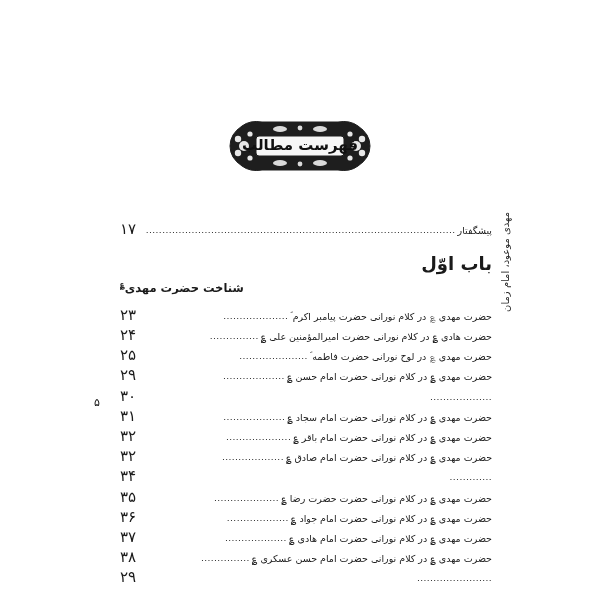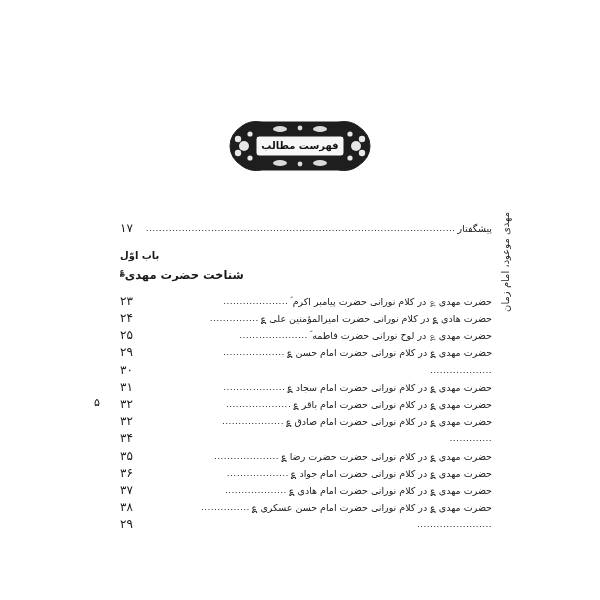--- a/index.html
+++ b/index.html
@@ -37,21 +37,21 @@
     width: 160px;
     height: 56px;
     display: flex;
     align-items: center;
     justify-content: center;
   }
   .ornament-title {
     position: relative;
     z-index: 3;
     font-family: "DejaVu Sans", sans-serif;
-    font-size: 10px;
+    font-size: 15px;
     font-weight: bold;
     color: #111;
     letter-spacing: 1px;
     transform: translateY(-1px);
   }
 
   
   .spine {
     position: absolute;
     top: 212px;
@@ -109,30 +109,30 @@
     overflow: hidden;
     white-space: nowrap;
     font-size: 9px;
     letter-spacing: 0.4px;
     color: #222;
     transform: translateY(-1px);
   }
   .toc-page {
     flex: 0 0 auto;
     padding-right: 2px;
-    font-size: 12px;
+    font-size: 15px;
   }
 
   .preface-line {
     margin-bottom: 16px;
   }
 
   .section-heading {
-    text-align: left;
-    font-size: 10px;
+    text-align: right;
+    font-size: 18px;
     font-weight: bold;
     margin: 8px 0 6px 0;
     letter-spacing: 0.5px;
   }
   .section-sub {
     text-align: left;
     font-size: 11.5px;
     font-weight: bold;
     margin: 0 0 13px 0;
   }

